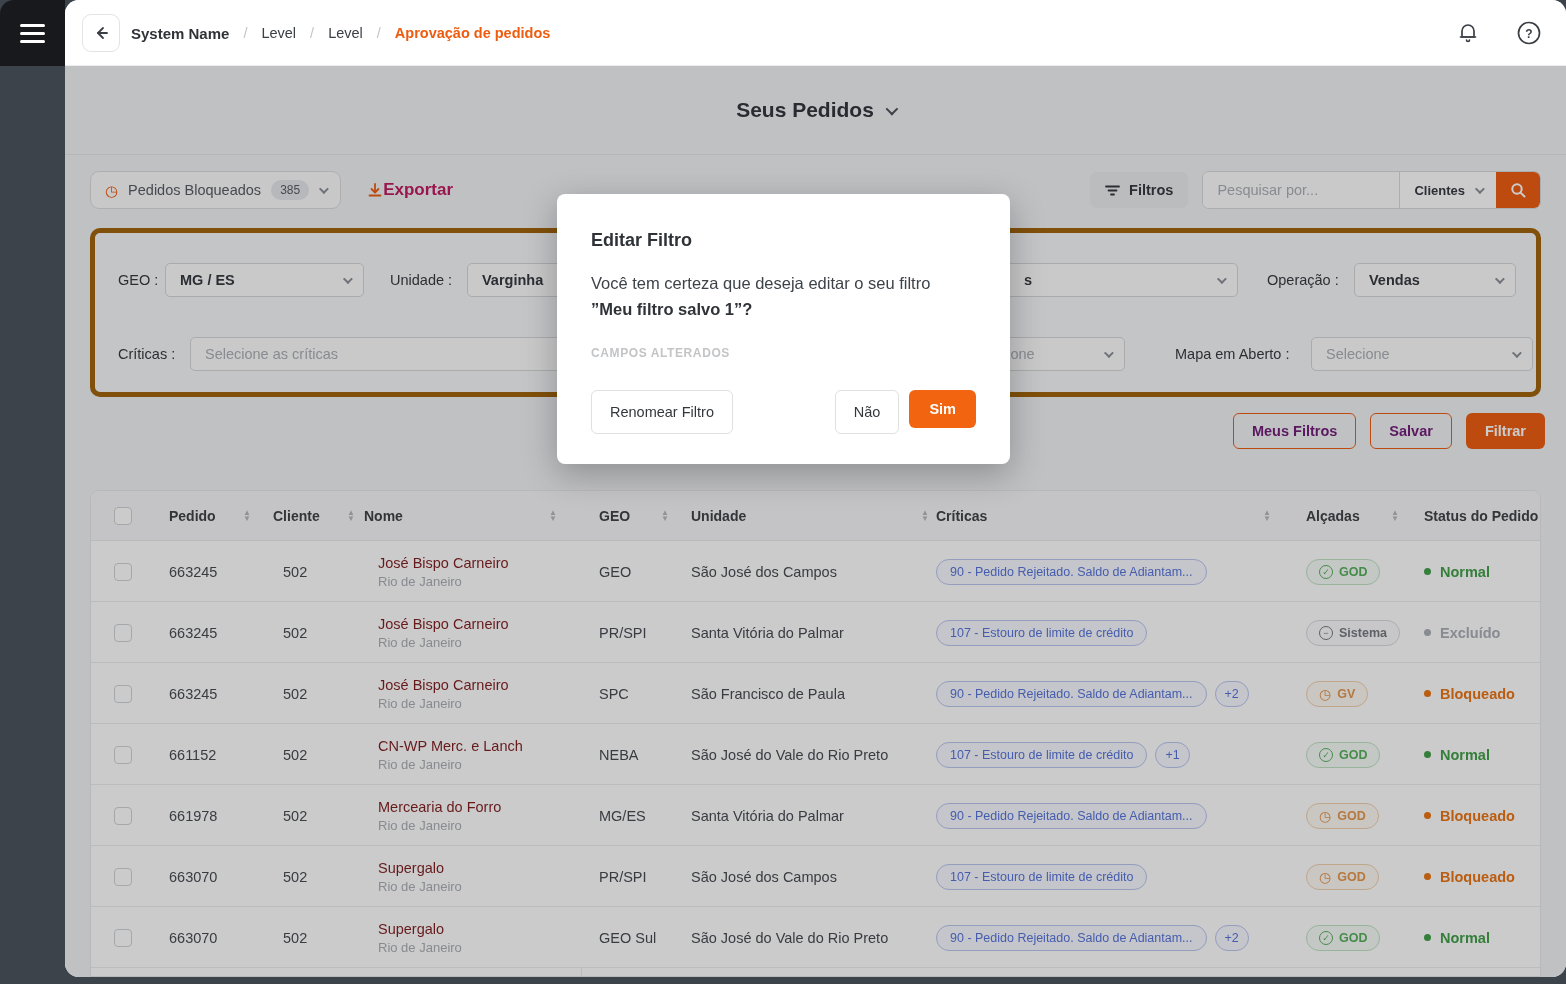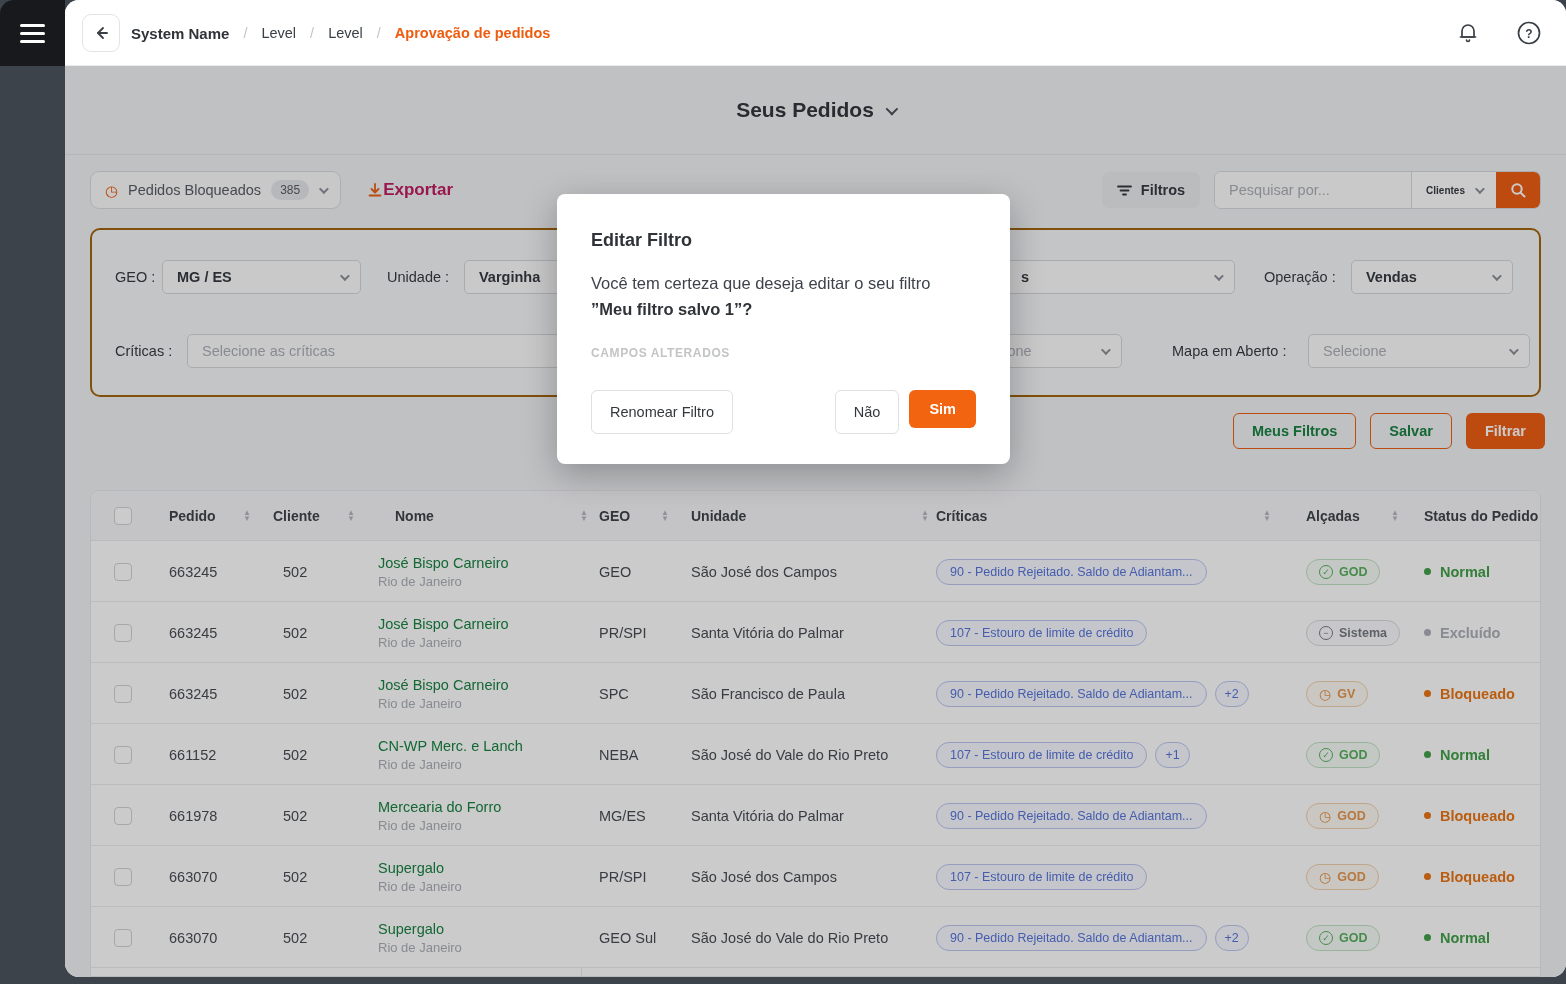--- a/index.html
+++ b/index.html
@@ -36,52 +36,52 @@
   .view-select { display:flex; align-items:center; gap:10px; height:38px; padding:0 14px; border:1px solid #dbdcde; border-radius:9px; background:#fbfbfc; cursor:pointer; }
   .view-select .lbl { font-size:14.5px; color:#55595f; }
   .count-badge { background:#e6e7e9; color:#55595f; border-radius:11px; padding:3px 9px; font-size:12px; }
   .clock-glyph { color:#ee5c0f; font-size:15px; line-height:1; }
   .export-btn { display:flex; align-items:center; margin-left:26px; color:#be185d; font-size:17px; font-weight:bold; cursor:pointer; }
   .toolbar-right { margin-left:auto; display:flex; align-items:center; gap:14px; }
   .filters-btn { display:flex; align-items:center; gap:9px; height:36px; padding:0 15px; background:#ebeced; border-radius:7px; font-size:14.5px; color:#33373c; font-weight:bold; cursor:pointer; }
   .search-group { display:flex; align-items:stretch; height:38px; border:1px solid #d7d9db; border-radius:7px; background:#fff; overflow:hidden; }
   .search-input { border:none; outline:none; width:196px; padding:0 14px; font-size:14.5px; color:#33373c; background:#fdfdfd; }
   .search-input::placeholder { color:#a9aeb3; }
-  .scope-select { display:flex; align-items:center; gap:10px; padding:0 14px; border-left:1px solid #d7d9db; font-size:10px; color:#33373c; font-weight:bold; cursor:pointer; }
+  .scope-select { display:flex; align-items:center; gap:10px; padding:0 14px; border-left:1px solid #d7d9db; font-size:13px; color:#33373c; font-weight:bold; cursor:pointer; }
   .search-btn { width:44px; background:#ee5c0f; border:none; display:flex; align-items:center; justify-content:center; cursor:pointer; }
 
   
-  .filter-panel { position:absolute; left:25px; right:25px; top:162px; height:169px; background:#f7f8f9; border:2px solid #a16207; border-radius:10px; }
+  .filter-panel { position:absolute; left:25px; right:25px; top:162px; height:169px; background:#f7f8f9; border:5px solid #a16207; border-radius:10px; }
   .f-label { position:absolute; height:34px; line-height:34px; font-size:14.5px; color:#33373c; }
   .f-select { position:absolute; height:34px; border:1px solid #d4d6d8; border-radius:5px; background:#fdfdfd; font-size:14.5px; color:#33373c; line-height:32px; padding:0 30px 0 14px; white-space:nowrap; overflow:hidden; cursor:pointer; }
   .f-select .chev.sm { position:absolute; right:13px; top:13px; }
   .f-select.ph { color:#a9aeb3; }
   .f-input { position:absolute; height:34px; border:1px solid #d4d6d8; border-radius:5px; background:#fdfdfd; font-size:14.5px; line-height:32px; padding:0 14px; color:#a9aeb3; }
 
   
   .actions-row { position:absolute; top:347px; right:21px; display:flex; gap:14px; }
   .btn { height:36px; border-radius:6px; font-size:14.5px; font-weight:bold; display:flex; align-items:center; justify-content:center; padding:0 18px; cursor:pointer; border:1px solid transparent; }
-  .btn.outline-accent { border-color:#ee5c0f; color:#15803d; background:transparent; }
+  .btn.outline-accent { border-color:#ee5c0f; color:#701a75; background:transparent; }
   .btn.solid-accent { background:#ee5c0f; color:#fff; }
 
   
   .table-card { position:absolute; left:25px; right:25px; top:424px; bottom:0; background:#ffffff; border:1px solid #e6e7e9; border-radius:9px 9px 0 0; overflow:hidden; }
   .thead { position:relative; height:50px; background:#f7f7f8; border-bottom:1px solid #e8e9ea; }
   .th { position:absolute; top:0; height:50px; display:flex; align-items:center; justify-content:space-between; font-size:14px; font-weight:bold; color:#3c4043; }
   .sort { display:flex; flex-direction:column; line-height:0; margin-left:10px; cursor:pointer; }
   .sort i { font-style:normal; font-size:8px; color:#b4b7bb; line-height:6px; }
   .trow { position:relative; height:61px; border-bottom:1px solid #ebecee; background:#fff; }
   .cell { position:absolute; top:0; height:61px; display:flex; align-items:center; font-size:14.5px; color:#45494e; }
   .col-check { left:23px; } .col-pedido { left:78px; } .col-cliente { left:192px; }
   .col-nome { left:287px; width:200px; } .col-geo { left:508px; } .col-unidade { left:600px; width:233px; }
   .col-criticas { left:845px; width:340px; } .col-alcadas { left:1215px; width:88px; } .col-status { left:1333px; width:215px; }
   .vdiv { position:absolute; left:490px; top:0; bottom:0; width:1px; background:#e8e9ea; }
   .checkbox { width:18px; height:18px; border:1.5px solid #cfd2d5; border-radius:4px; background:#fff; cursor:pointer; }
   .name-block { display:flex; flex-direction:column; justify-content:center; gap:3px; }
-  .name-main { font-size:14.5px; color:#15803d; }
+  .name-main { font-size:14.5px; color:#7f1d1d; }
   .name-sub { font-size:13px; color:#a9adb2; }
   .pill-blue { display:inline-flex; align-items:center; height:26px; padding:0 13px; border:1px solid #b9c5ee; border-radius:14px; color:#5572d8; background:#f6f9ff; font-size:12.5px; white-space:nowrap; cursor:pointer; }
   .pill-extra { display:inline-flex; align-items:center; height:26px; padding:0 9px; border:1px solid #b9c5ee; border-radius:14px; color:#5572d8; background:#f6f9ff; font-size:12.5px; margin-left:8px; cursor:pointer; }
   .alcada { display:inline-flex; align-items:center; gap:6px; height:26px; padding:0 12px; border-radius:14px; border:1px solid; font-size:12.5px; font-weight:bold; }
   .alcada .ico { width:14px; height:14px; border:1px solid currentColor; border-radius:50%; font-size:9px; line-height:12px; text-align:center; font-weight:normal; }
   .alcada .ico.clock { border:none; font-size:14px; line-height:14px; width:auto; }
   .alcada.success { color:#55ad59; border-color:#bee0bf; background:#f7fcf7; }
   .alcada.warning { color:#e3954b; border-color:#f0d0ac; background:#fefaf4; }
   .alcada.neutral { color:#74787d; border-color:#d7d9db; background:#fafafb; }
   .status { display:flex; align-items:center; gap:9px; font-weight:bold; font-size:14.5px; }
@@ -230,21 +230,21 @@
               <i>▼</i>
             </span>
           </div>
         <div class="th" style="left:182px; width:82px;">
             <span>Cliente</span>
             <span class="sort">
               <i>▲</i>
               <i>▼</i>
             </span>
           </div>
-        <div class="th" style="left:304px; width:193px;">
+        <div class="th" style="left:273px; width:193px;">
             <span>Nome</span>
             <span class="sort">
               <i>▲</i>
               <i>▼</i>
             </span>
           </div>
         <div class="th" style="left:508px; width:70px;">
             <span>GEO</span>
             <span class="sort">
               <i>▲</i>

